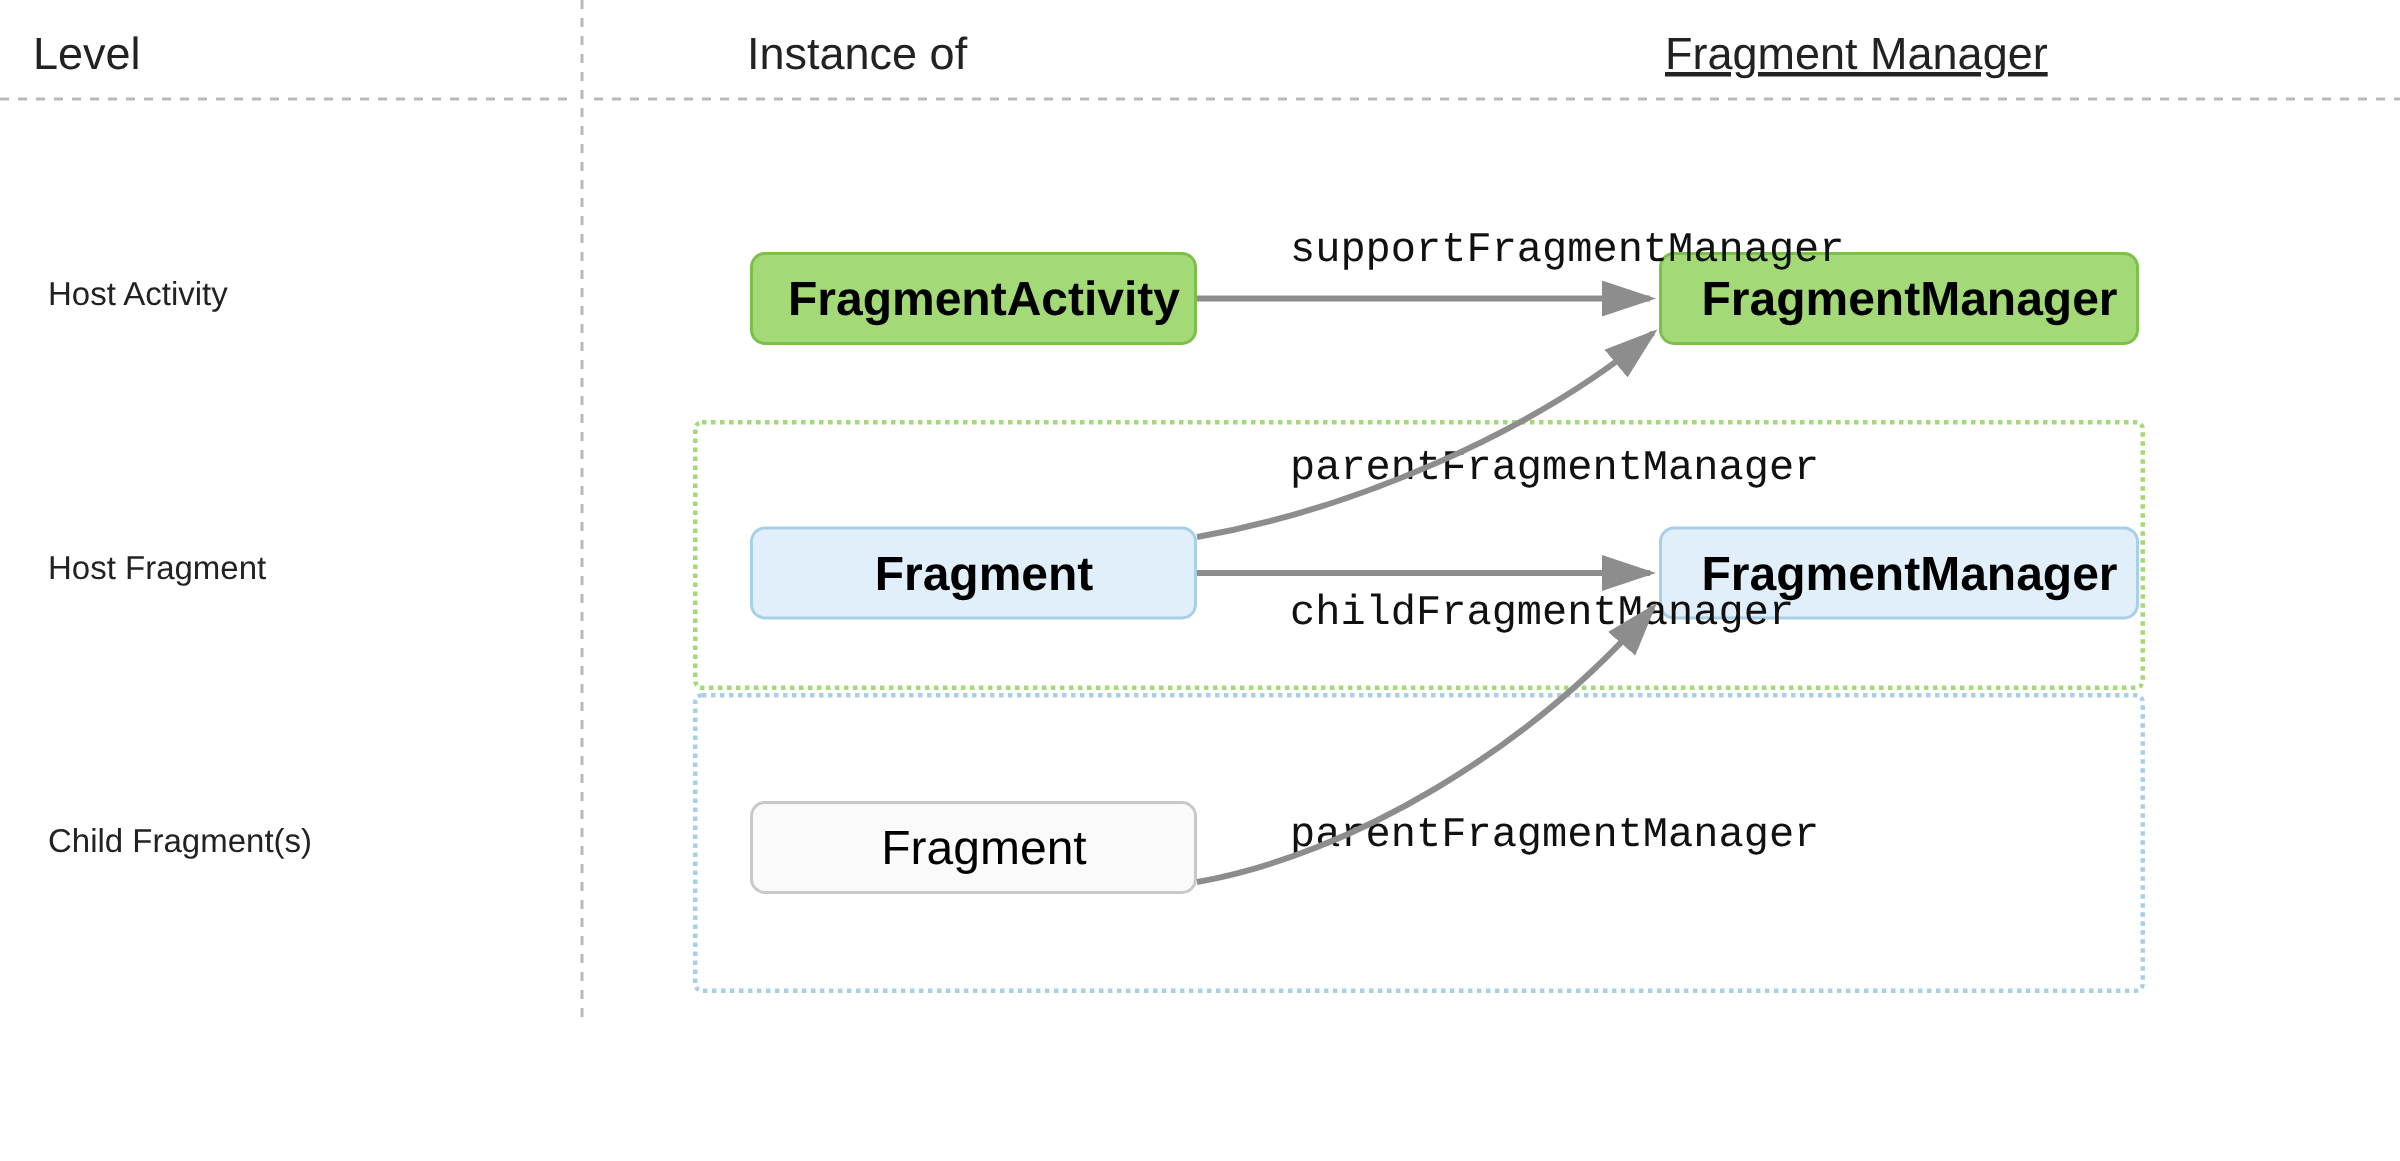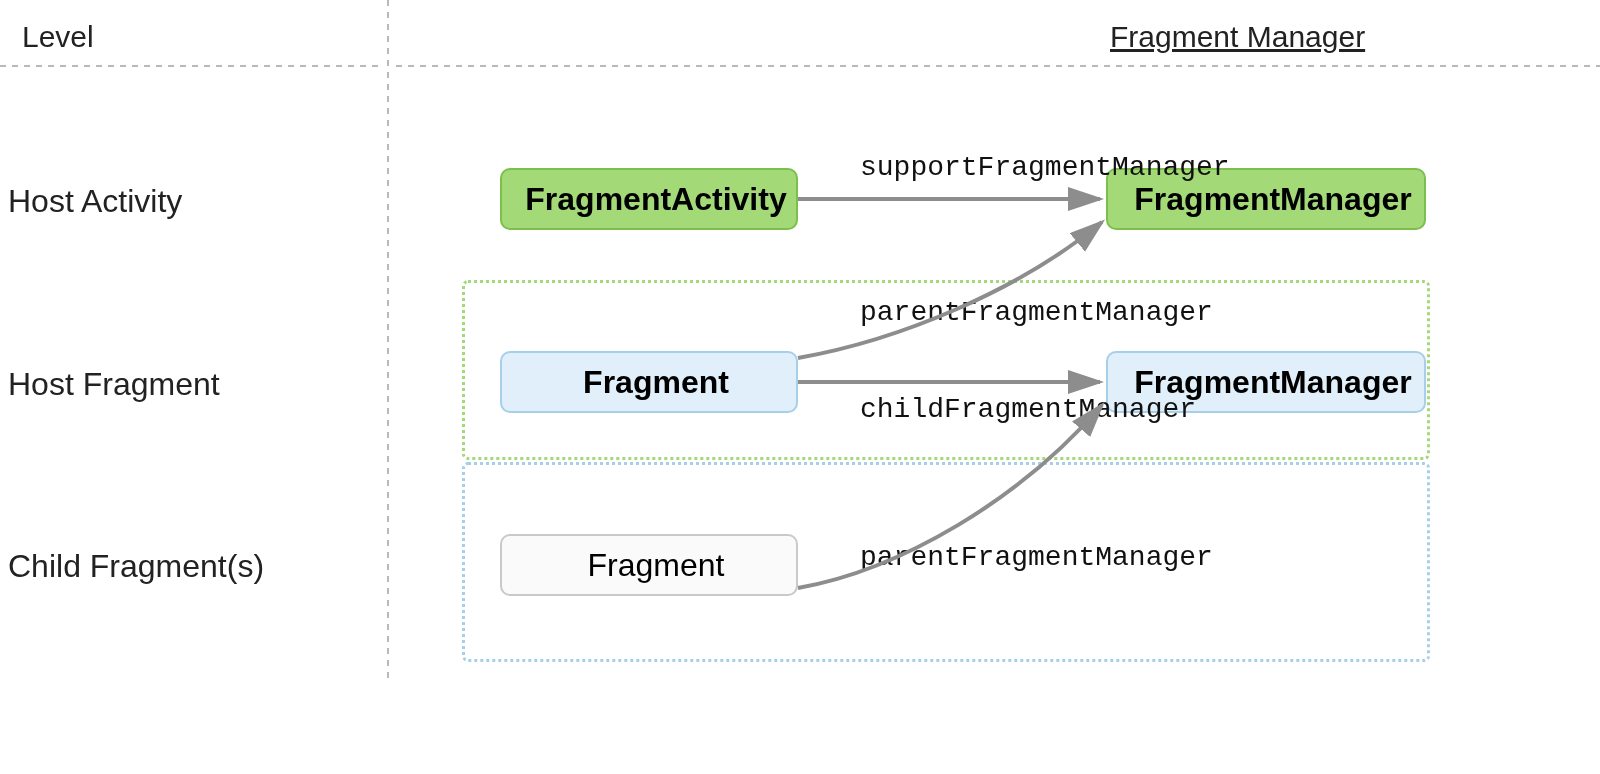--- a/index.html
+++ b/index.html
@@ -1,35 +1,36 @@
 <!DOCTYPE html>
 <html><head>
 <meta charset="utf-8">
 <style>
   * { box-sizing: border-box; margin: 0; padding: 0; }
   html, body { width: 1600px; height: 774px; background: #fff; font-family: Arial, Helvetica, sans-serif; color: #222; }
   .stage { position: relative; width: 1600px; height: 774px; }
   .hdr { position: absolute; top: 20px; font-size: 30px; color: #222; }
-  .rowlabel { position: absolute; left: 8px; font-size: 32px; }
+  .rowlabel { position: absolute; left: 32px; font-size: 22px; }
   .box { position: absolute; display: flex; align-items: center; justify-content: center; font-size: 32px; border-radius: 10px; padding-left: 14px; }
   .green { background: #a3d977; border: 2px solid #7cbf4d; color: #000; font-weight: 600; }
   .blue  { background: #e1effa; border: 2px solid #a7cfe8; color: #000; font-weight: 600; }
   .gray  { background: #fafafa; border: 2px solid #c9c9c9; color: #000; }
   .edgelabel { position: absolute; font-family: "Courier New", monospace; font-size: 28px; color: #111; }
   .caption { position: absolute; font-size: 30px; font-weight: 600; color: #222; }
   .dashed-green { position: absolute; border: 3px dotted #a3d977; border-radius: 6px; }
   .dashed-blue  { position: absolute; border: 3px dotted #a7cfe8; border-radius: 6px; }
   svg.overlay { position: absolute; left: 0; top: 0; width: 1600px; height: 774px; pointer-events: none; }
 </style>
 </head>
 <body>
 
 <div class="stage">
 
   <div class="hdr" style="left:22px;">Level</div>
+  <div class="hdr" style="left:498px;">Instance of</div>
   <div class="hdr" style="left:1110px;text-decoration:underline;">Fragment Manager</div>
 
   <svg class="overlay">
     <line x1="0" y1="66" x2="380" y2="66" stroke="#b9b9b9" stroke-width="2" stroke-dasharray="6 6"></line>
     <line x1="396" y1="66" x2="1600" y2="66" stroke="#b9b9b9" stroke-width="2" stroke-dasharray="6 6"></line>
 
     <line x1="388" y1="0" x2="388" y2="680" stroke="#b9b9b9" stroke-width="2" stroke-dasharray="6 6"></line>
   </svg>
 
   <div class="rowlabel" style="top:183px;">Host Activity</div>

